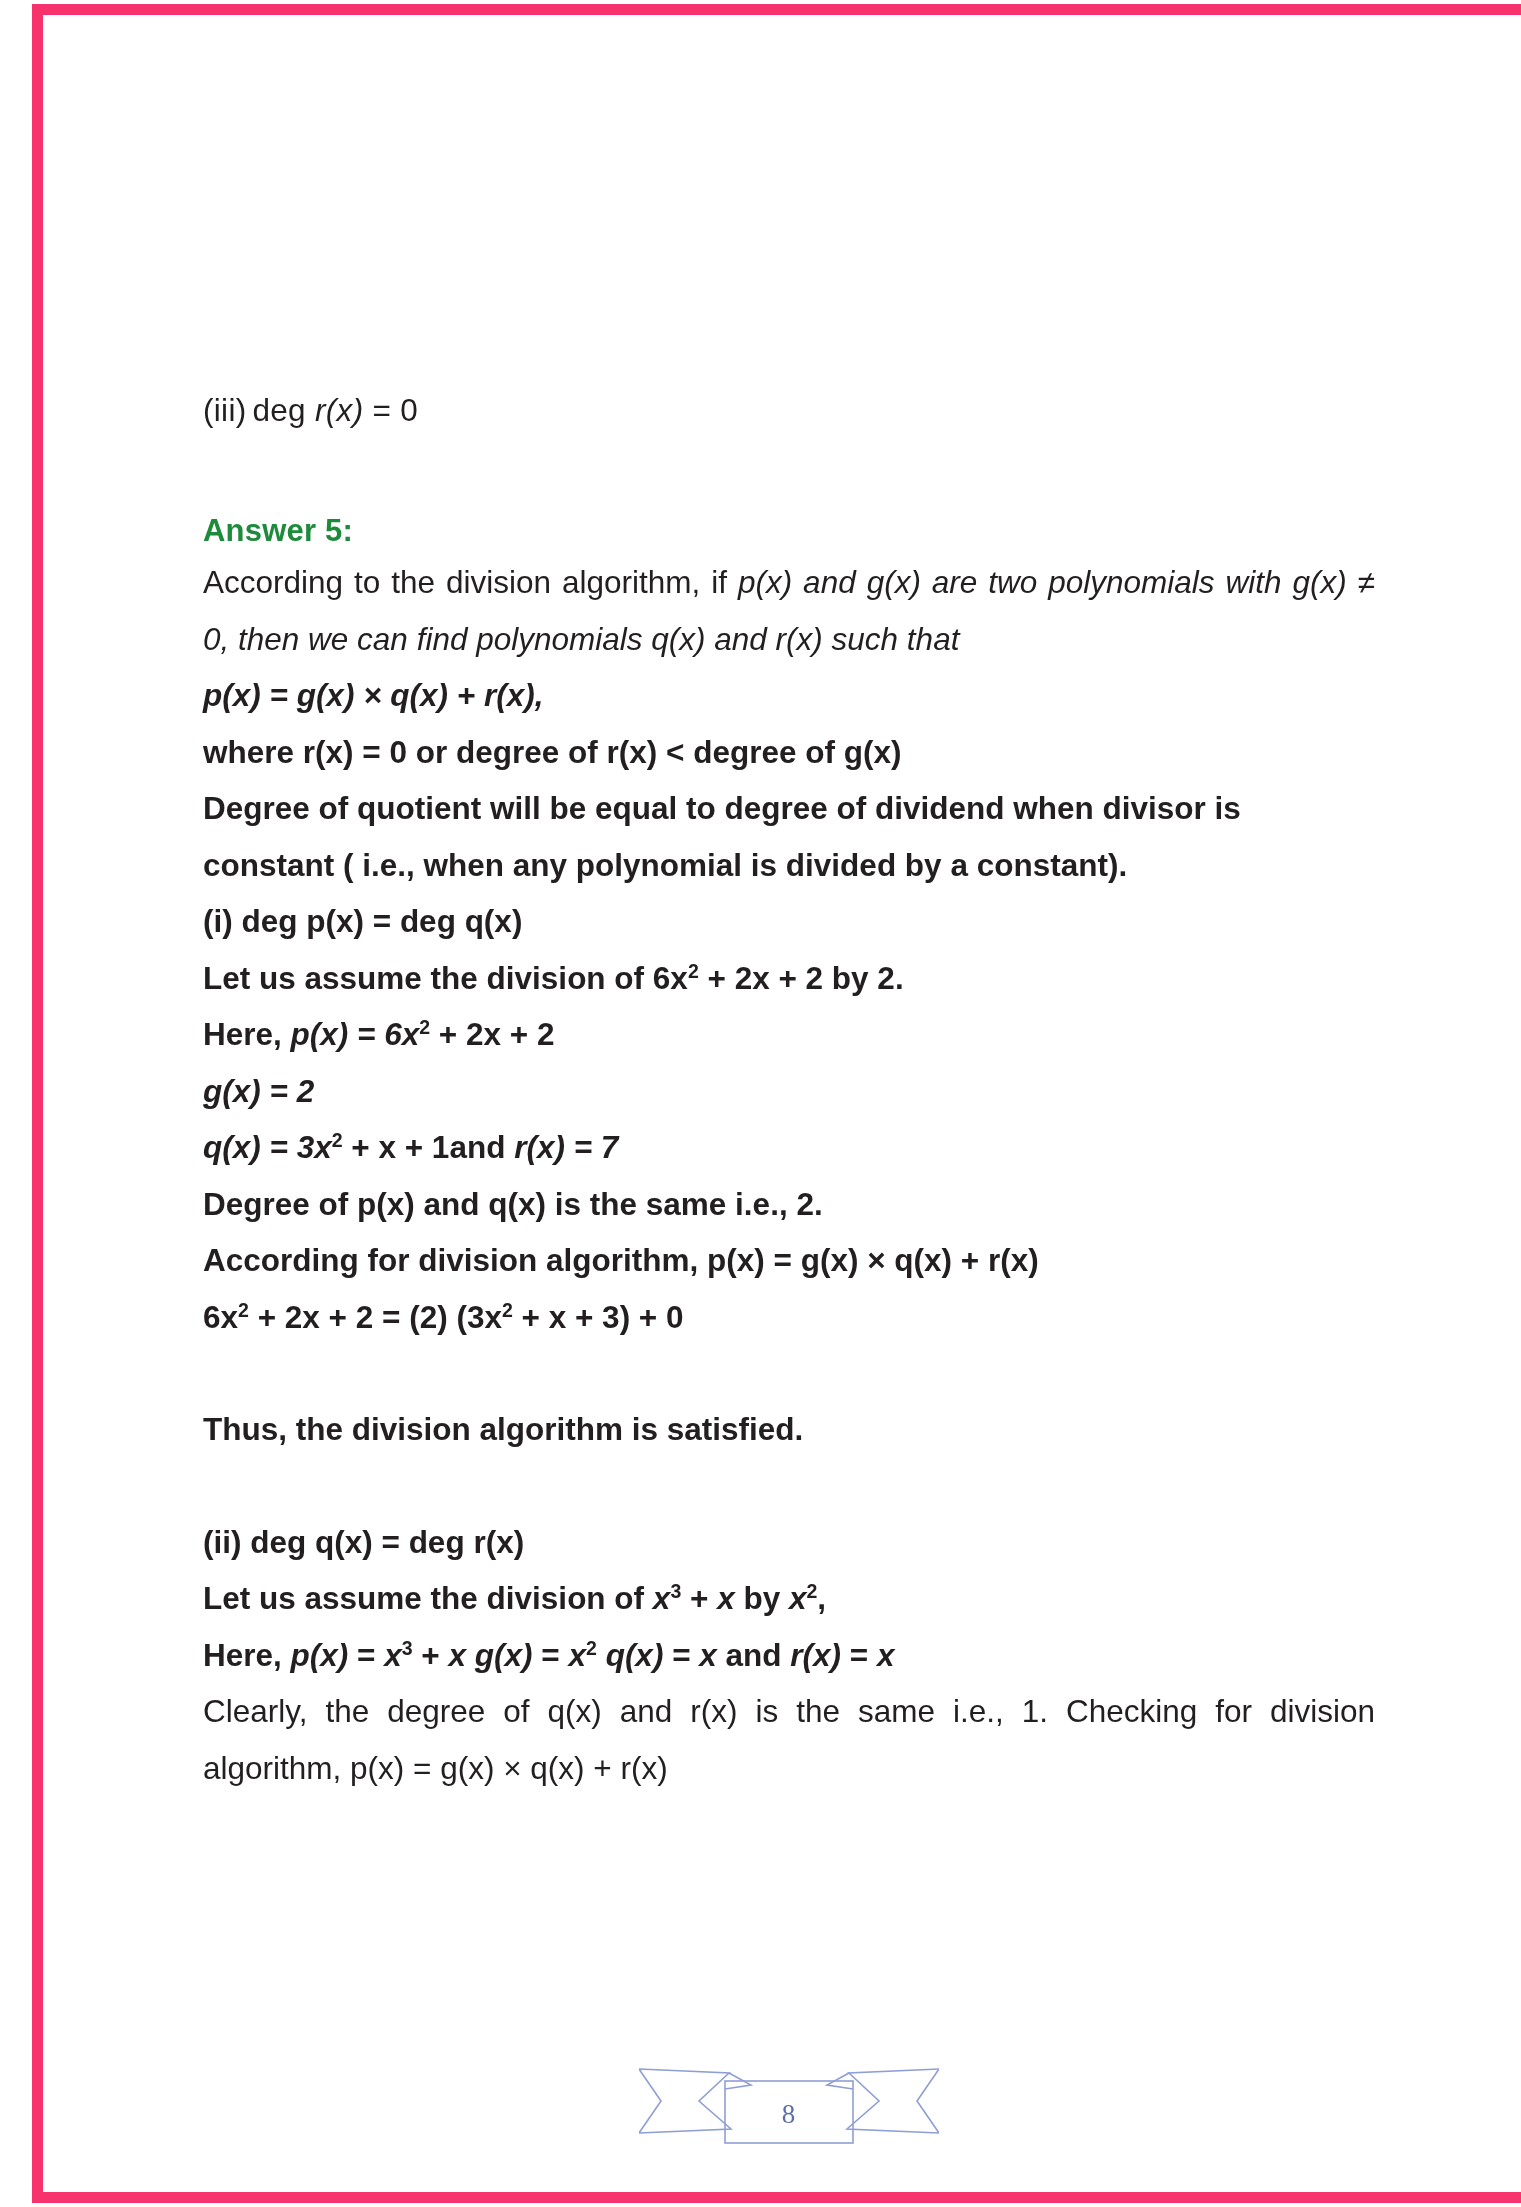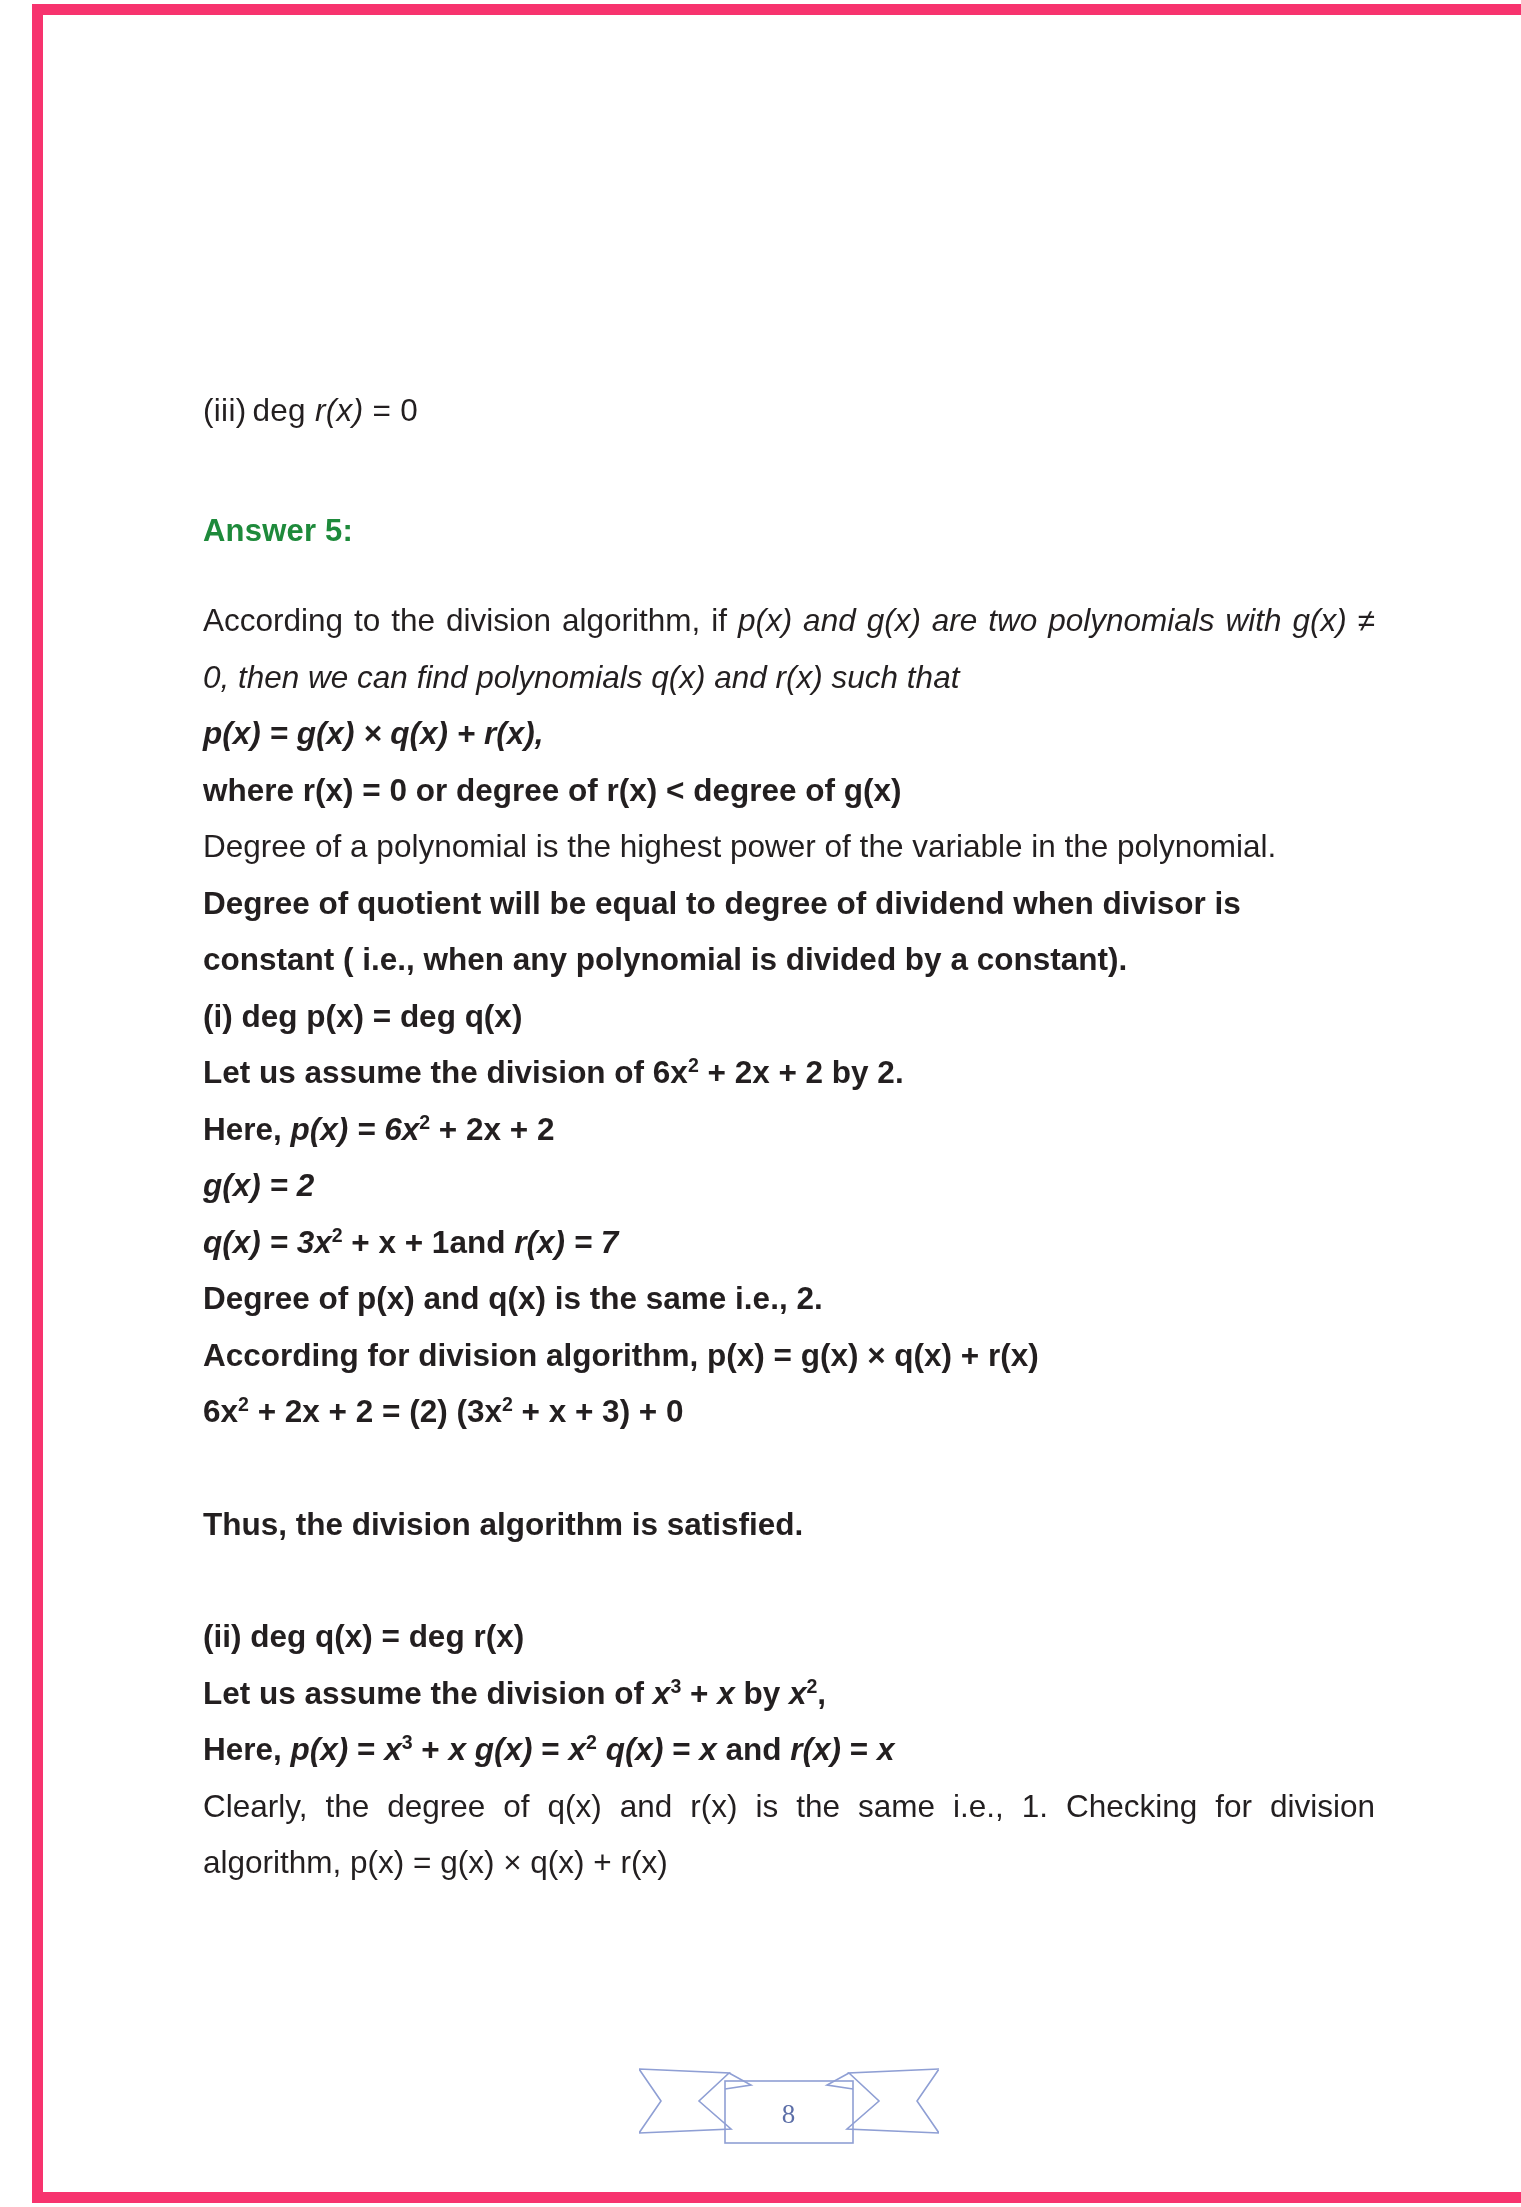--- a/index.html
+++ b/index.html
@@ -52,21 +52,21 @@
     left: 0;
     font-size: 31px;
     font-weight: bold;
     color: #1e8a3b;
     letter-spacing: 0.2px;
     text-align: right;
   }
 
   .body-block {
     position: absolute;
-    top: 592px;
+    top: 554px;
     left: 0;
     width: 1172px;
   }
 
   .para-justify {
     text-align: justify;
     text-align-last: left;
     color: #231f20;
     font-size: 31.5px;
     line-height: 56.5px;
@@ -126,21 +126,20 @@
     <div class="answer-heading">Answer 5:</div>
 
     <div class="body-block">
 
       <div class="para-justify"><span>According to the division algorithm, if </span><i>p</i><i>(x) and </i><i>g</i><i>(x) are two polynomials with  </i><i>g</i><i>(x) ≠ 0, then we can find polynomials </i><i>q</i><i>(x) and </i><i>r</i><i>(x) such that</i></div>
 
       <div class="para-plain"><i>p(x) = g(x) × q(x) + r(x),</i></div>
 
       <div class="para-plain"><span>where r(x) = 0 or degree of r(x) &lt; degree of g(x)</span></div>
 
-      <div class="para-justify"><span>Degree of a polynomial is the highest power of the variable in the polynomial.</span></div>
 
       <div class="para-plain"><span>Degree of quotient will be equal to degree of dividend when divisor is constant ( i.e., when any polynomial is divided by a constant).</span></div>
 
       <div class="para-plain"><span>(i) deg p(x) = deg q(x)</span></div>
 
       <div class="para-plain"><span>Let us assume the division of 6x</span><sup>2</sup><span> + 2x + 2 by 2.</span></div>
 
       <div class="para-plain"><span>Here, </span><i>p</i><i>(x) = 6x</i><sup>2</sup><span> + 2x + 2</span></div>
 
       <div class="para-plain"><i>g</i><i>(x) = 2</i></div>

